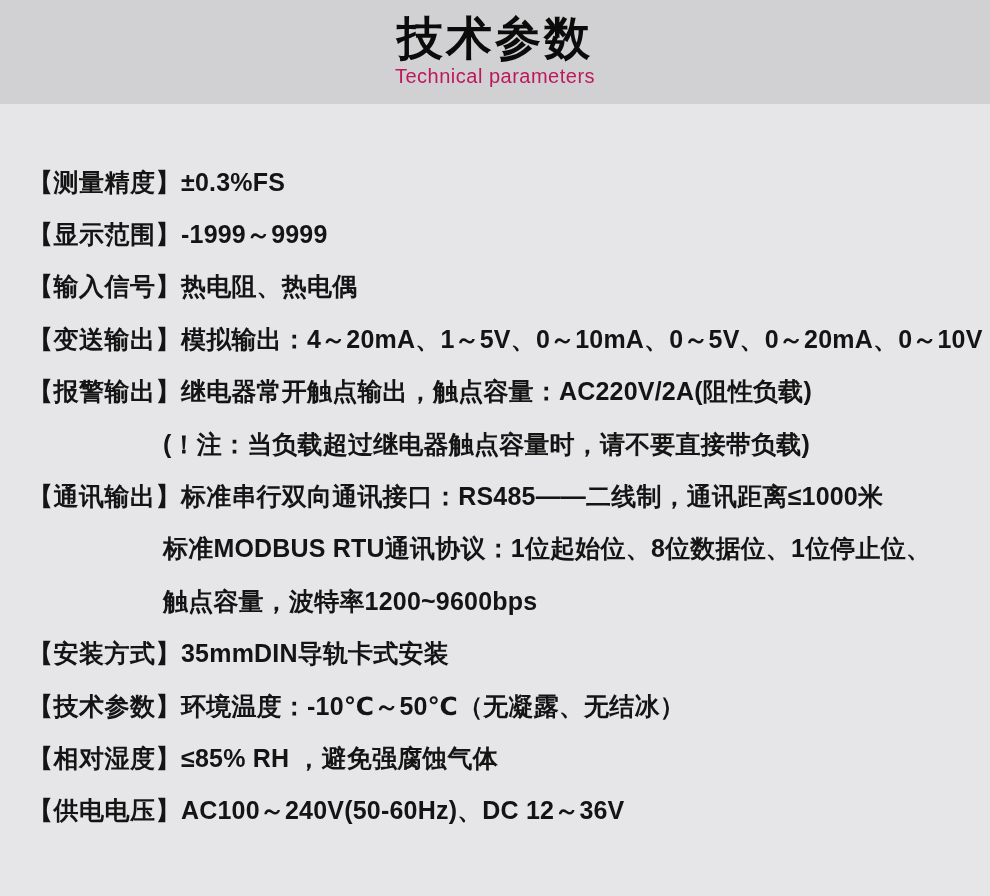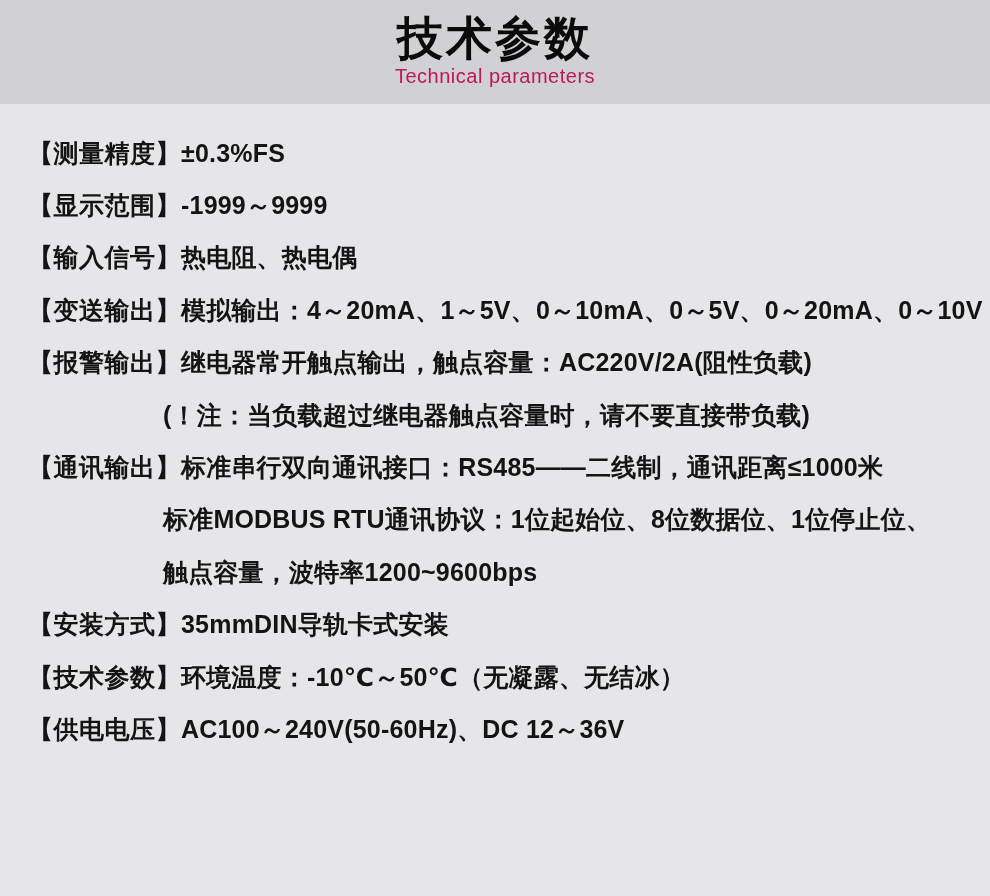--- a/index.html
+++ b/index.html
@@ -31,20 +31,21 @@
   .page-subtitle {
     margin: 0;
     font-size: 20px;
     line-height: 24px;
     font-weight: 400;
     color: #be185d;
     letter-spacing: 0.5px;
   }
   .specs {
     padding: 23px 14px 0 28px;
+    margin-top: 29px;
   }
   .spec-row {
     display: flex;
     align-items: center;
     height: 52.4px;
     font-size: 25px;
     font-weight: 700;
     color: #141414;
     white-space: nowrap;
   }
@@ -103,16 +104,20 @@
   </div>
   <div class="spec-row">
     <span class="spec-label">【安装方式】</span>
     <span class="spec-value">35mmDIN导轨卡式安装</span>
   </div>
   <div class="spec-row">
     <span class="spec-label">【技术参数】</span>
     <span class="spec-value">环境温度：-10℃～50℃（无凝露、无结冰）</span>
   </div>
   <div class="spec-row">
+    <span class="spec-label">【相对湿度】</span>
+    <span class="spec-value">≤85% RH ，避免强腐蚀气体</span>
+  </div>
+  <div class="spec-row">
     <span class="spec-label">【供电电压】</span>
     <span class="spec-value"> AC100～240V(50-60Hz)、DC 12～36V</span>
   </div>
 </div>
 
 </body></html>

